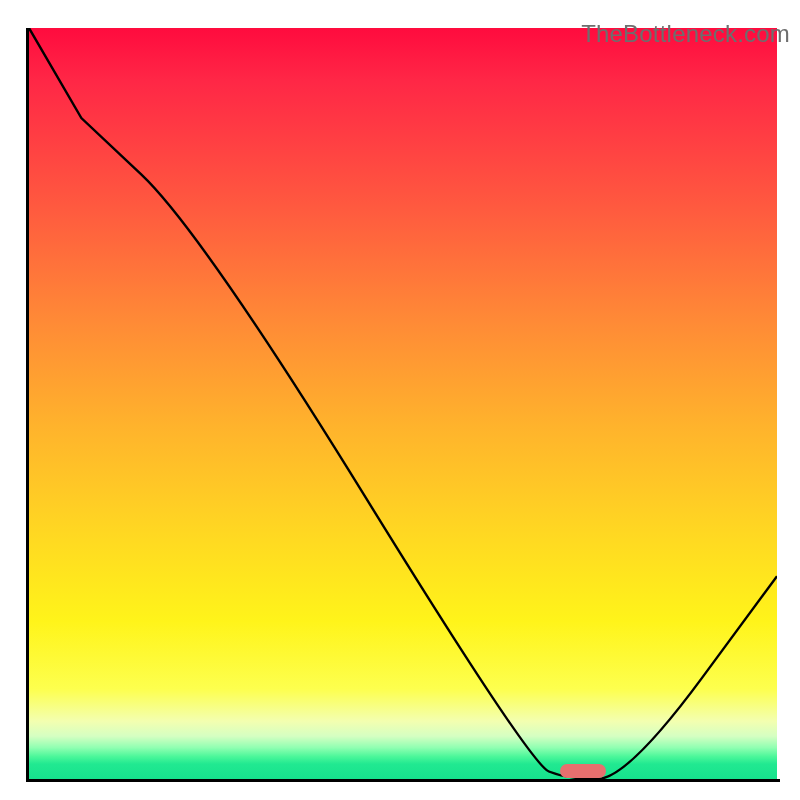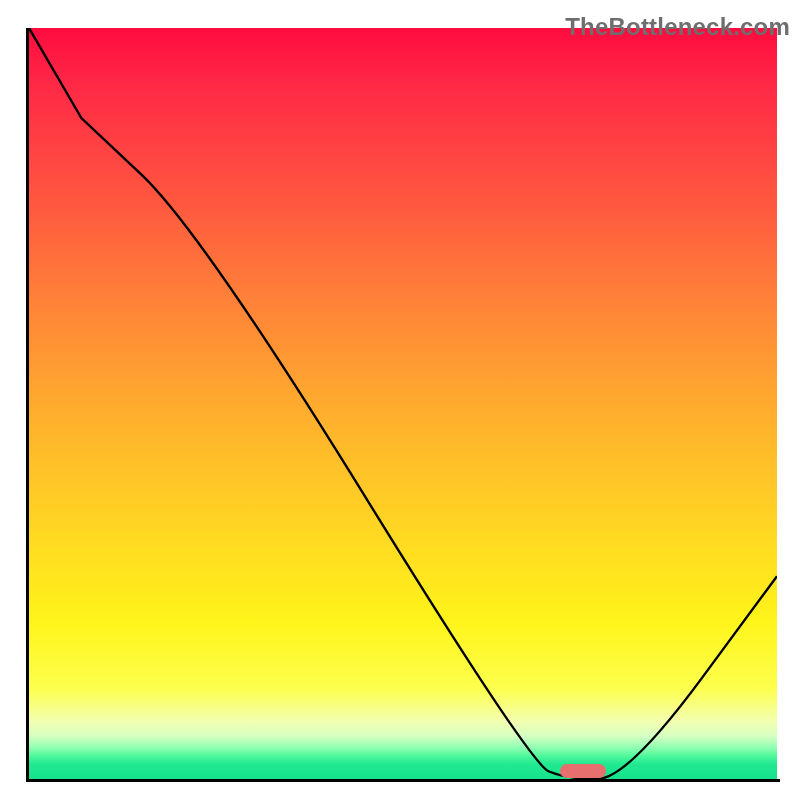--- a/index.html
+++ b/index.html
@@ -10,24 +10,24 @@
     background: #fff;
     font-family: Arial, Helvetica, sans-serif;
   }
   .container {
     position: relative;
     width: 800px;
     height: 800px;
   }
   .watermark {
     position: absolute;
-    top: 13px;
+    top: 20px;
     right: 10px;
     font-size: 24px;
-    font-weight: bold;
+    font-weight: normal;
     color: #6e6e6e;
     letter-spacing: 0.2px;
     z-index: 4;
   }
   .axes {
     position: absolute;
     left: 26px;
     top: 28px;
     width: 754px;
     height: 754px;

